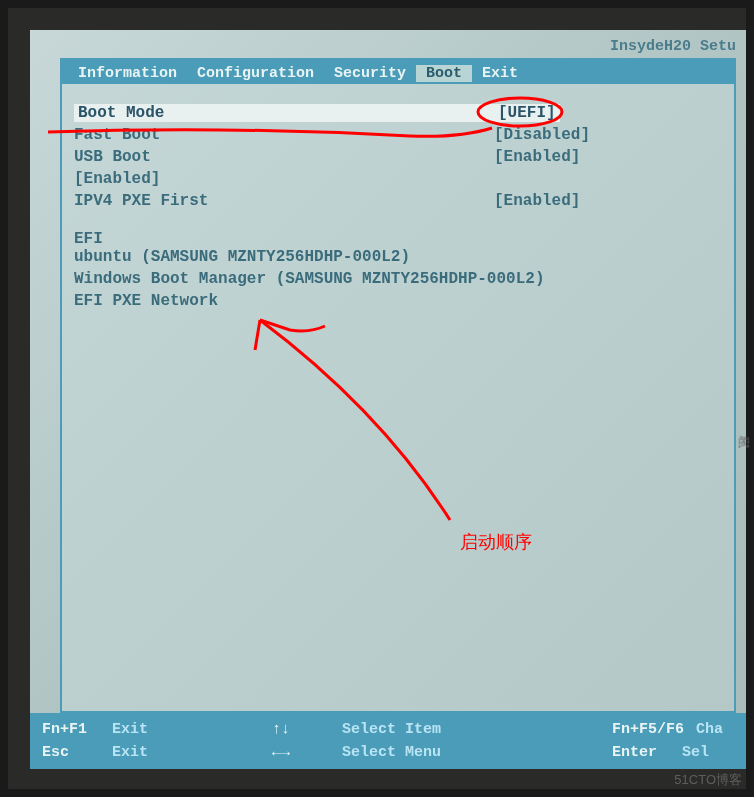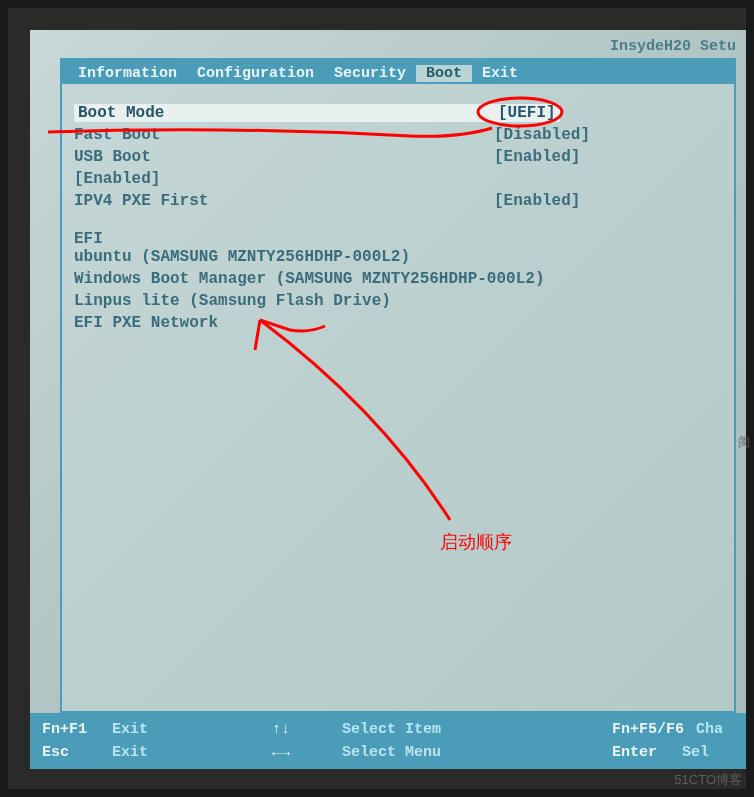--- a/index.html
+++ b/index.html
@@ -130,20 +130,21 @@
       z-index: 10;
     }
     .annotation-text {
       position: absolute;
       color: #ff0000;
       font-family: sans-serif;
       font-weight: normal;
       font-size: 18px;
       z-index: 11;
       pointer-events: none;
+      margin-left: 20px;
     }
     .watermark {
       position: absolute;
       bottom: 8px;
       right: 12px;
       color: rgba(128,128,128,0.6);
       font-family: sans-serif;
       font-size: 13px;
       font-weight: normal;
       z-index: 20;
@@ -191,21 +192,20 @@
         <span class="setting-value">[Enabled]</span>
       </div>
       <div class="setting-row">
         <span class="setting-label">IPV4 PXE First</span>
         <span class="setting-value">[Enabled]</span>
       </div>
 
       <div class="section-header">EFI</div>
       <div class="boot-entry">ubuntu (SAMSUNG MZNTY256HDHP-000L2)</div>
       <div class="boot-entry">Windows Boot Manager (SAMSUNG MZNTY256HDHP-000L2)</div>
-      <div class="boot-entry">Linpus lite (Samsung Flash Drive)</div>
       <div class="boot-entry">EFI PXE Network</div>
     </div>
 
     <div class="footer">
       <div class="footer-col left">
         <div class="footer-row">
           <span class="key">Fn+F1</span>
           <span class="action">Exit</span>
         </div>
         <div class="footer-row">

